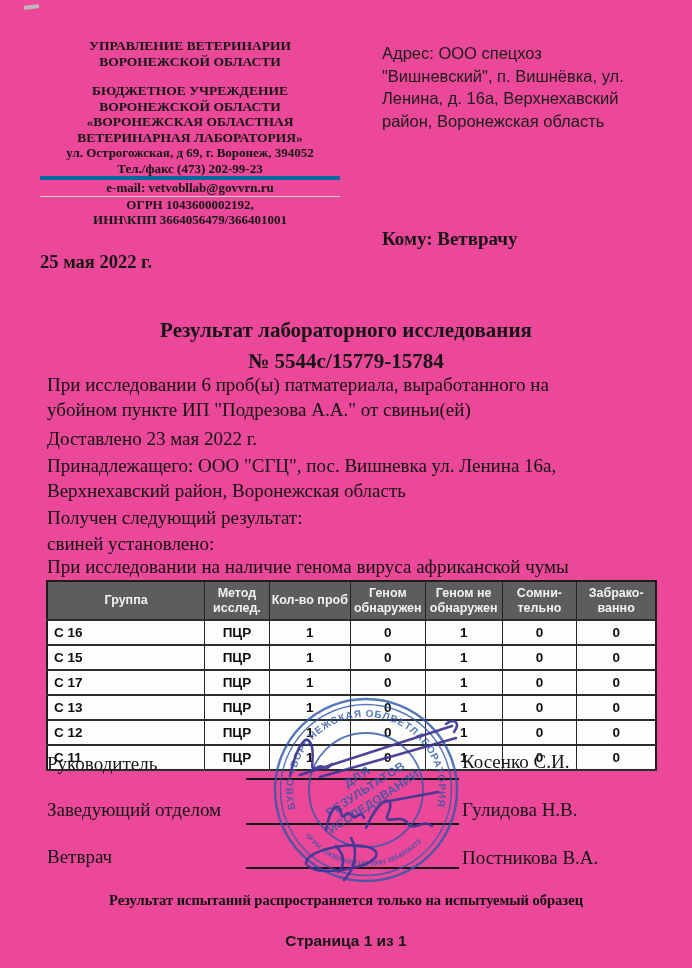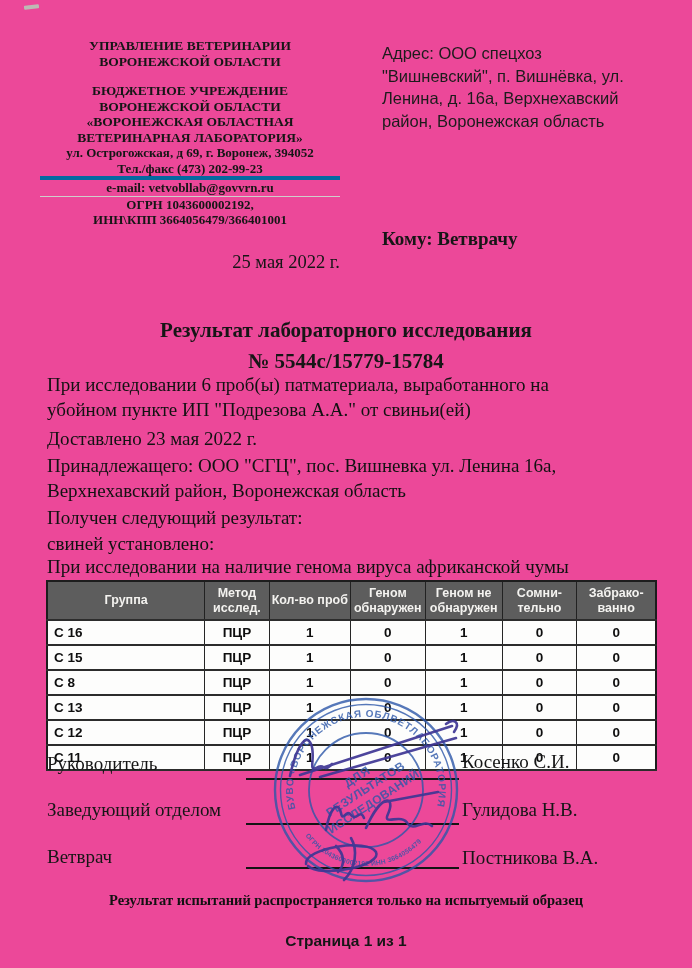--- a/index.html
+++ b/index.html
@@ -6,21 +6,21 @@
   .page{position:relative;width:692px;height:968px;background:#ec4899;overflow:hidden;
         font-family:"Liberation Serif",serif;color:#161616;}
   .abs{position:absolute;}
 
   
   .org{left:40px;top:38px;width:300px;text-align:center;font-weight:bold;}
   .org-caps{font-size:13.5px;line-height:15.5px;}
   .org-gap{height:14px;}
   .org-small{font-size:13px;line-height:15.5px;}
   .email-line{border-top:4px solid #0369a1;border-bottom:1px solid #cfcecb;}
-  .date{left:40px;top:252px;width:300px;text-align:right;font-size:18.5px;font-weight:normal;}
+  .date{left:40px;top:252px;width:300px;text-align:left;font-size:18.5px;font-weight:bold;}
 
   
   .addr{left:382px;top:42px;width:268px;font-family:"Liberation Sans",sans-serif;
         font-size:16.5px;line-height:22.5px;font-weight:400;color:#1c1c1c;}
   .komu{left:382px;top:228px;font-size:19px;font-weight:600;}
 
   
   .doc-title{left:0;top:315px;width:692px;text-align:center;font-weight:bold;
              font-size:21px;line-height:31px;}
 
@@ -148,21 +148,21 @@
       <tr>
         <td class="cl">С 15</td>
         <td>ПЦР</td>
         <td>1</td>
         <td>0</td>
         <td>1</td>
         <td>0</td>
         <td>0</td>
       </tr>
       <tr>
-        <td class="cl">С 8</td>
+        <td class="cl">С 17</td>
         <td>ПЦР</td>
         <td>1</td>
         <td>0</td>
         <td>1</td>
         <td>0</td>
         <td>0</td>
       </tr>
       <tr>
         <td class="cl">С 13</td>
         <td>ПЦР</td>

